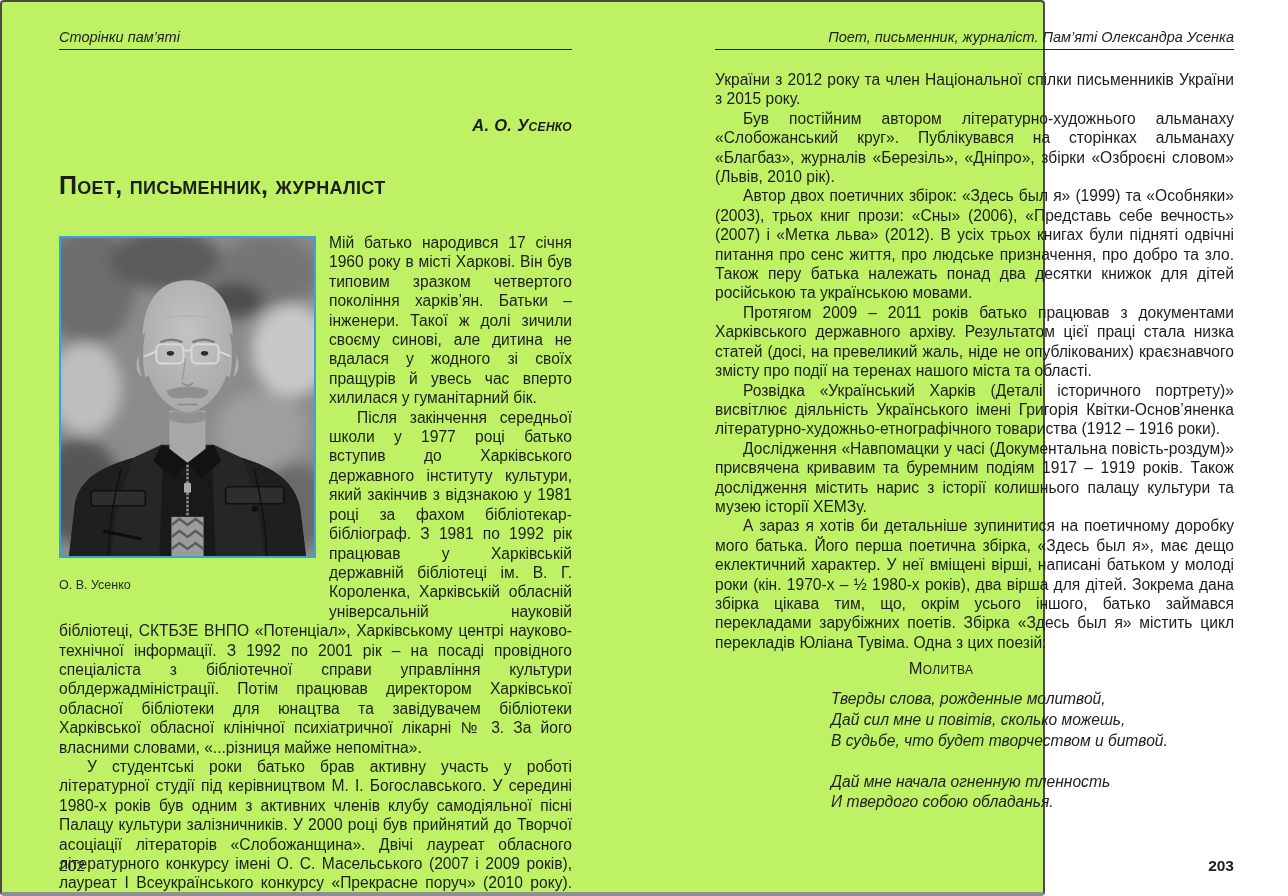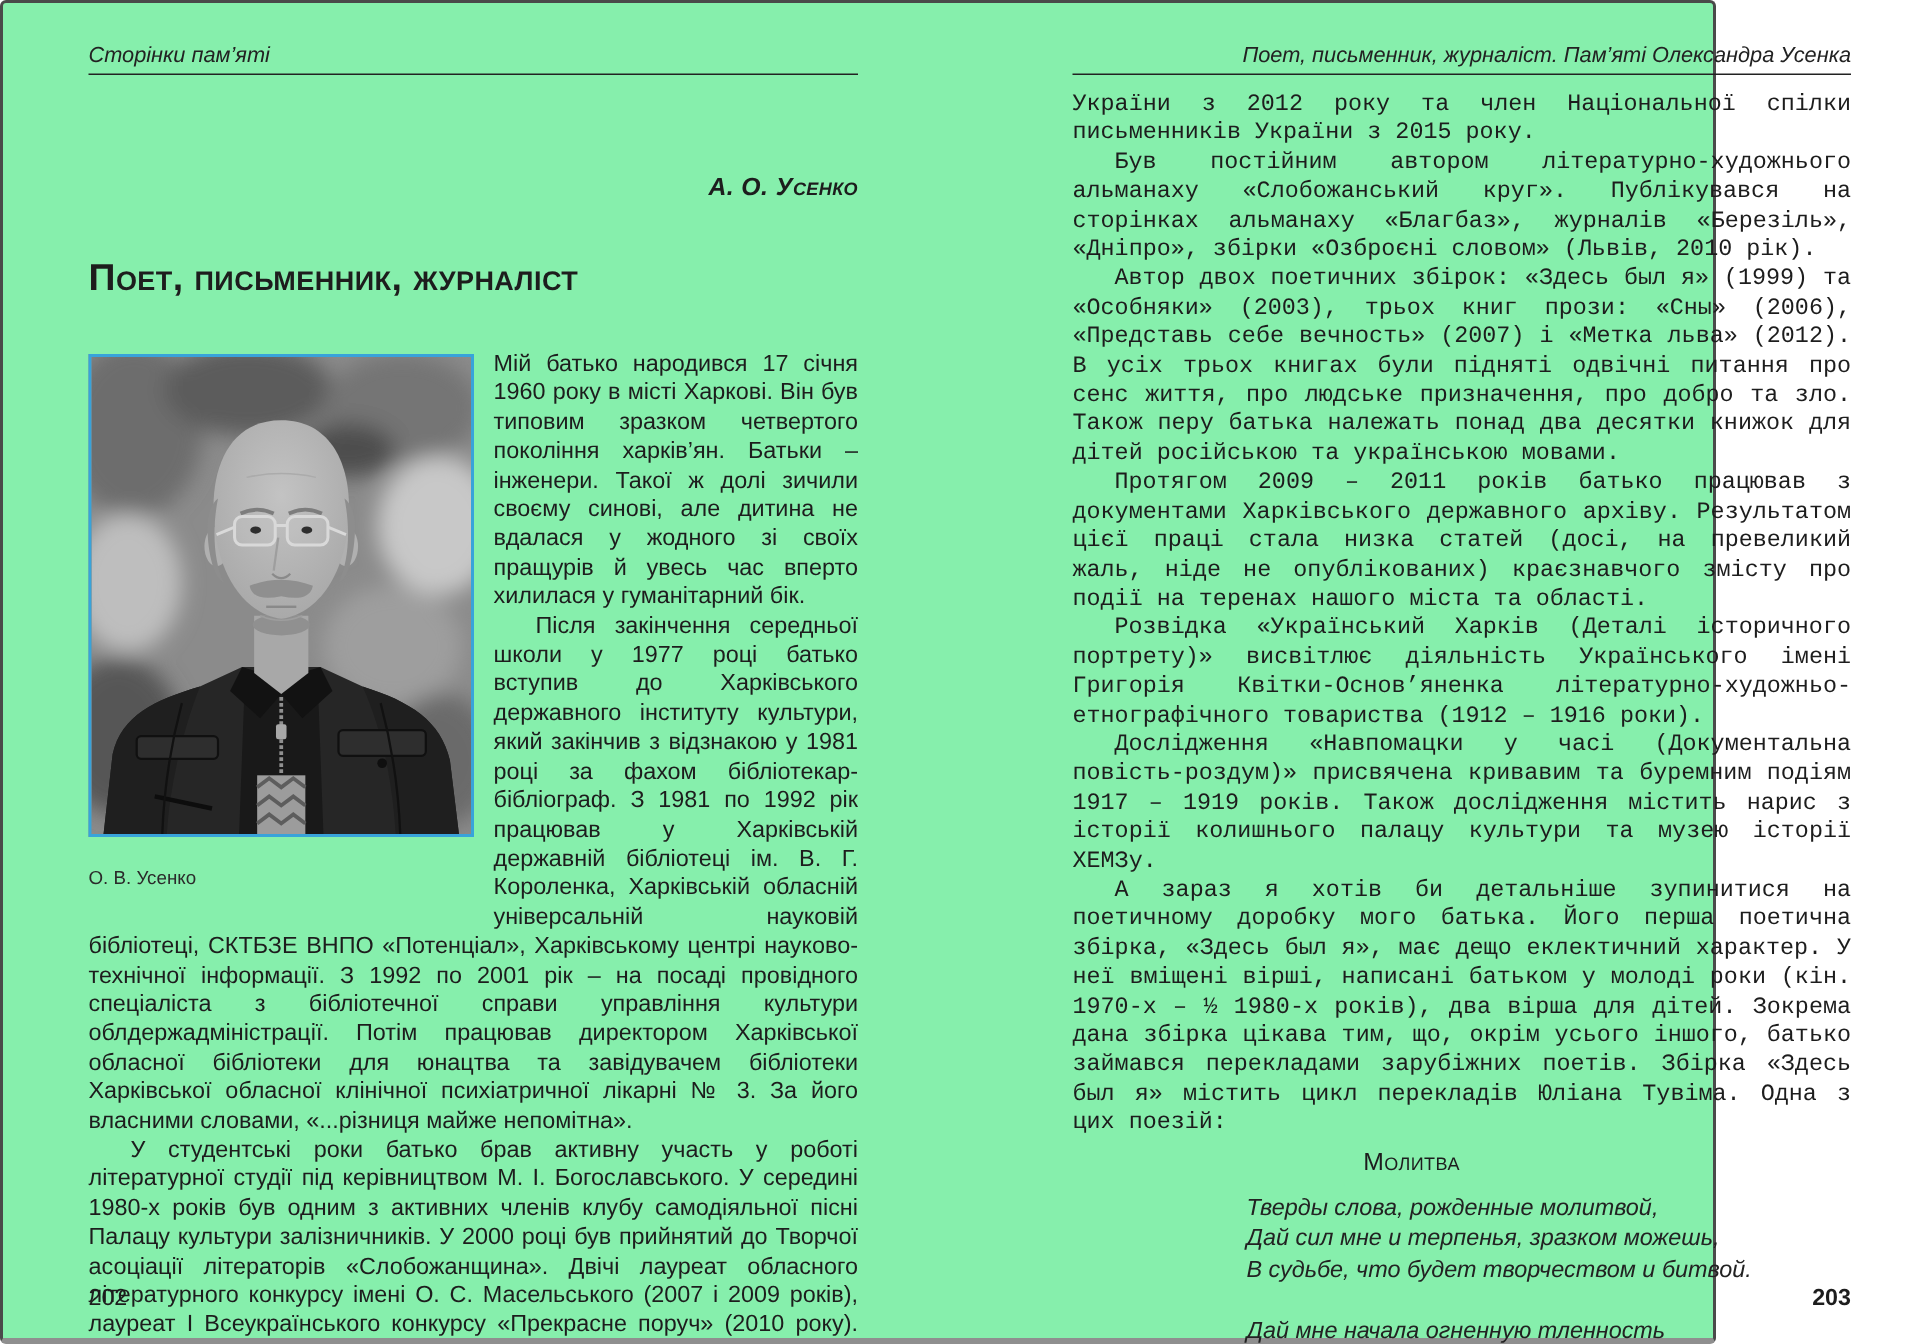--- a/index.html
+++ b/index.html
@@ -1,22 +1,22 @@
 <!DOCTYPE html>
 <html lang="uk"><head>
 <meta charset="utf-8">
 <style>
   html,body{margin:0;padding:0;background:#ffffff;}
   body{
     width:1288px;height:896px;position:relative;overflow:hidden;
     font-family:"Liberation Sans", sans-serif;color:#1d1d1d;
   }
   .sheet{
-    position:absolute;left:0;top:0;width:1144px;height:896px;
-    box-sizing:border-box;background:#86efac;
+    position:absolute;left:0;top:0;width:1045px;height:896px;
+    box-sizing:border-box;background:#bef264;
     border:2px solid #4a4a4a;border-bottom:4px solid #8f8f8f;border-radius:4px;
   }
   .page{position:absolute;top:27px;height:846px;}
   .page-left{left:57px;width:513px;}
   .page-right{left:713px;width:519px;}
 
   .running-head{
     font-style:italic;font-size:14.5px;line-height:17px;
     padding-bottom:3px;border-bottom:1.6px solid #222;color:#222;
   }
@@ -29,21 +29,21 @@
   .article-title{
     margin-top:36px;text-align:left;font-weight:bold;
     font-variant:small-caps;font-size:25px;letter-spacing:.3px;
   }
   .article-subtitle{
     margin-top:12px;text-align:center;
     font-variant:small-caps;font-size:18px;letter-spacing:.3px;color:#2a2a2a;
   }
 
   .body-text{margin-top:33px;font-size:15.6px;line-height:19.4px;text-align:justify;}
-  .page-right .body-text{margin-top:10px;font-family:Liberation Mono, monospace;}
+  .page-right .body-text{margin-top:20px;}
   .body-text p{margin:0;text-indent:28px;}
   .body-text p.flush{text-indent:0;}
 
   figure.photo{float:left;width:257px;margin:3px 13px 16px 0;padding:0;}
   .photo-frame{
     box-sizing:border-box;width:257px;height:322px;
     border:2.5px solid #38a3da;background:#8b8b8b;overflow:hidden;
   }
   .photo-frame svg{display:block;width:100%;height:100%;}
   figure.photo figcaption{
@@ -177,21 +177,21 @@
       <p>Протягом 2009 – 2011 років батько працював з документами Харківського державного архіву. Результатом цієї праці стала низка статей (досі, на превеликий жаль, ніде не опублікованих) краєзнавчого змісту про події на теренах нашого міста та області.</p>
       <p>Розвідка «Український Харків (Деталі історичного портрету)» висвітлює діяльність Українського імені Григорія Квітки-Основ’яненка літературно-художньо-етнографічного товариства (1912 – 1916 роки).</p>
       <p>Дослідження «Навпомацки у часі (Документальна повість-роздум)» присвячена кривавим та буремним подіям 1917 – 1919 років. Також дослідження містить нарис з історії колишнього палацу культури та музею історії ХЕМЗу.</p>
       <p>А зараз я хотів би детальніше зупинитися на поетичному доробку мого батька. Його перша поетична збірка, «Здесь был я», має дещо еклектичний характер. У неї вміщені вірші, написані батьком у молоді роки (кін. 1970-х – ½ 1980-х років), два вірша для дітей. Зокрема дана збірка цікава тим, що, окрім усього іншого, батько займався перекладами зарубіжних поетів. Збірка «Здесь был я» містить цикл перекладів Юліана Тувіма. Одна з цих поезій:</p>
     </div>
 
     <div class="poem">
       <div class="poem-title">Молитва</div>
       <div class="stanza">
         <div>Тверды слова, рожденные молитвой,</div>
-        <div>Дай сил мне и терпенья, зразком можешь,</div>
+        <div>Дай сил мне и повітів, сколько можешь,</div>
         <div>В судьбе, что будет творчеством и битвой.</div>
       </div>
       <div class="stanza">
         <div>Дай мне начала огненную тленность</div>
         <div>И твердого собою обладанья.</div>
 
       </div>
     </div>
 
     <div class="page-number">203</div>

